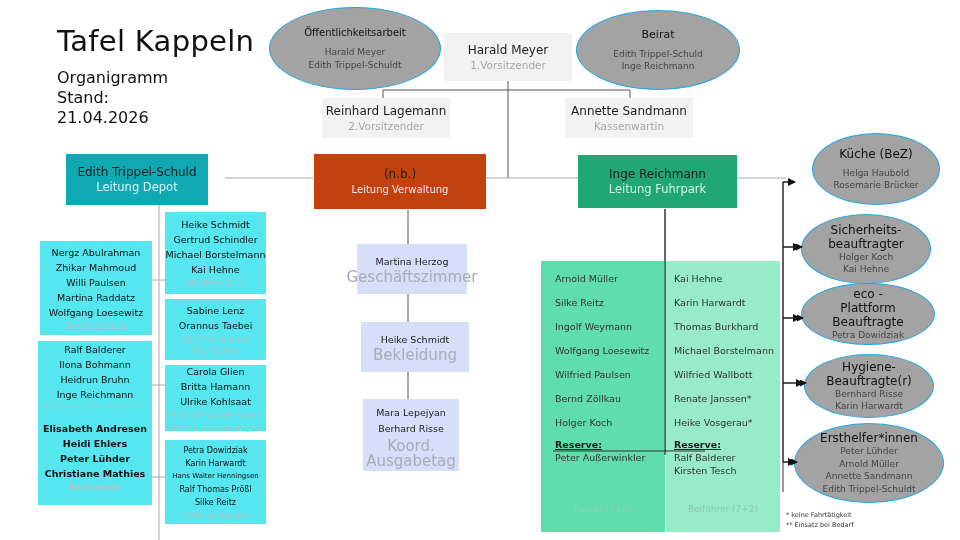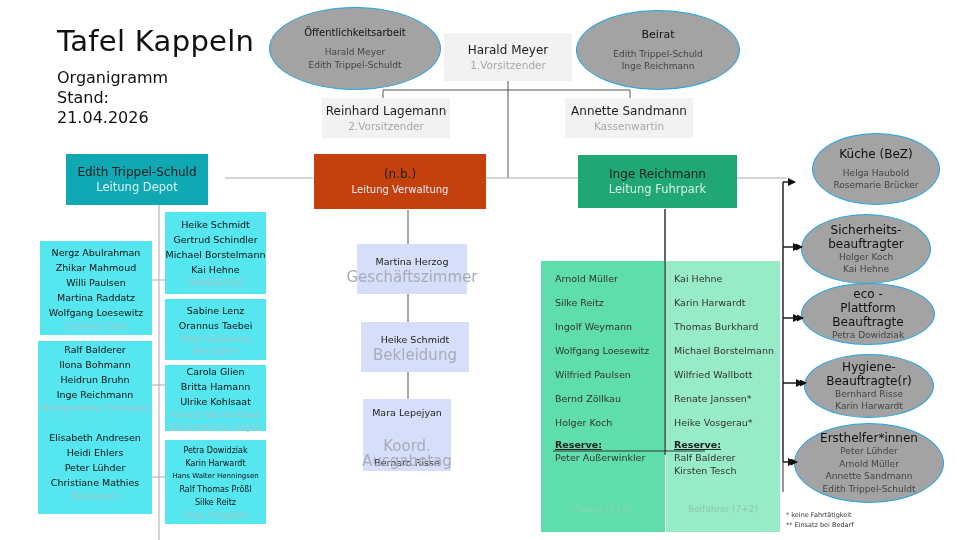--- a/index.html
+++ b/index.html
@@ -144,21 +144,21 @@
   <div class="nm">Wolfgang Loesewitz</div>
   <div class="rl">Gemüse/ Salat</div>
 </div>
 <div class="box cyan" style="left:38px;top:341px;width:114px;height:86px;">
   <div class="nm">Ralf Balderer</div>
   <div class="nm">Ilona Bohmann</div>
   <div class="nm">Heidrun Bruhn</div>
   <div class="nm">Inge Reichmann</div>
   <div class="rl">Milchprodukte/ Getränke/ Haushaltswaren</div>
 </div>
-<div class="box cyan" style="left:38px;top:417px;width:114px;height:97px;">
+<div class="box cyan" style="left:38px;top:408px;width:114px;height:97px;font-weight:bold;">
   <div class="nm">Elisabeth Andresen</div>
   <div class="nm">Heidi Ehlers</div>
   <div class="nm">Peter Lühder</div>
   <div class="nm">Christiane Mathies</div>
   <div class="rl">Backwaren</div>
 </div>
 
 <div class="box cyan" style="left:165px;top:212px;width:101px;height:82px;">
   <div class="nm">Heike Schmidt</div>
   <div class="nm">Gertrud Schindler</div>
@@ -187,21 +187,21 @@
 </div>
 
 <div class="box lav" style="left:357px;top:244px;width:110px;height:50px;">
   <div class="nm">Martina Herzog</div>
   <div class="rl">Geschäftszimmer</div>
 </div>
 <div class="box lav" style="left:361px;top:322px;width:108px;height:50px;">
   <div class="nm">Heike Schmidt</div>
   <div class="rl">Bekleidung</div>
 </div>
-<div class="box lav" style="left:363px;top:399px;width:88px;height:72px;justify-content:space-between;padding-top:6px;">
+<div class="box lav" style="left:363px;top:399px;width:96px;height:72px;justify-content:flex-start;padding-top:6px;">
   <div class="nm">Mara Lepejyan</div>
   <div class="nm">Berhard Risse</div>
   <div class="rl" style="position:absolute;bottom:2px;">Koord. Ausgabetag</div>
 </div>
 
 <div class="col col-fahrer">
   <div class="p">Arnold Müller</div>
   <div class="p">Silke Reitz</div>
   <div class="p">Ingolf Weymann</div>
   <div class="p">Wolfgang Loesewitz</div>

